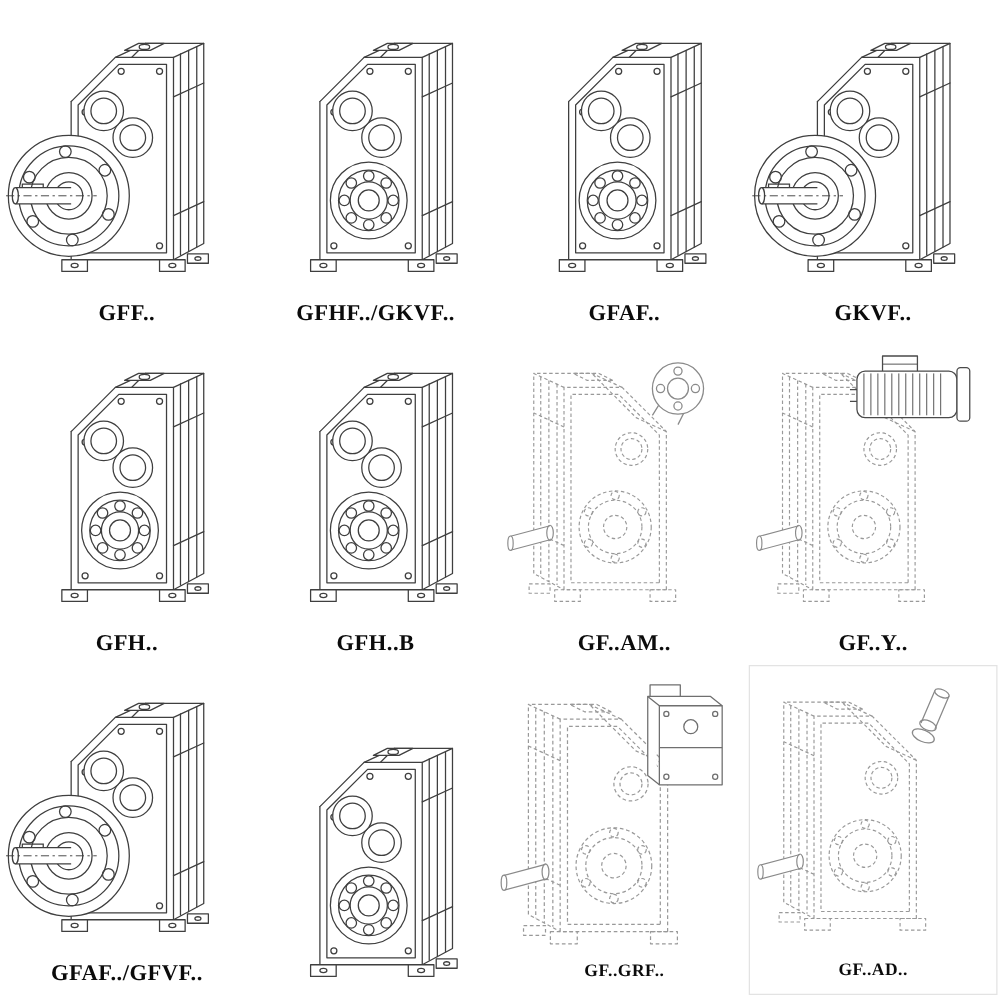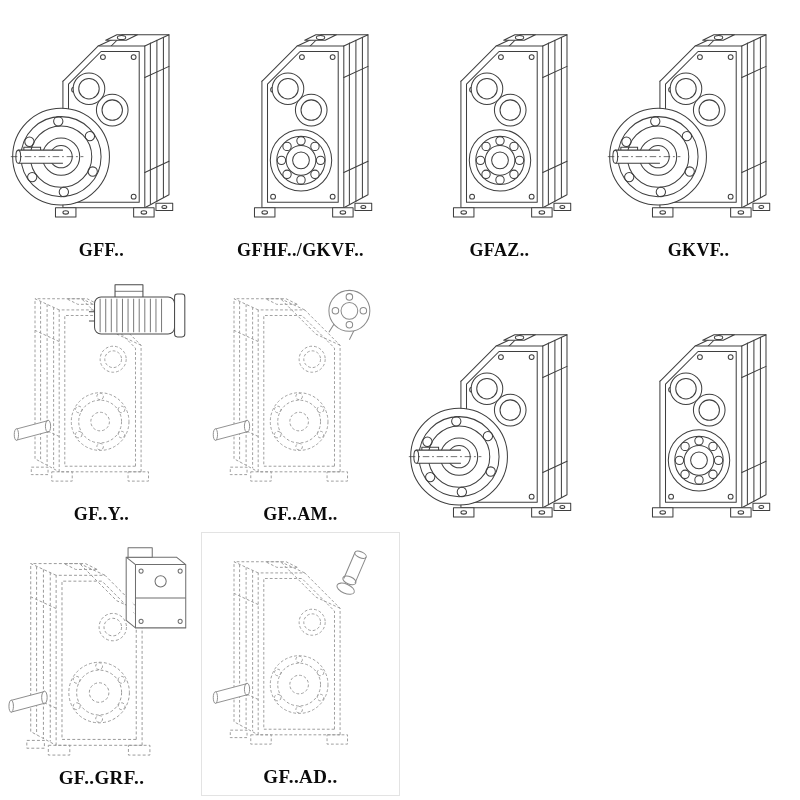--- a/index.html
+++ b/index.html
@@ -3,30 +3,30 @@
 <meta charset="utf-8">
 <style>
   html,body{margin:0;padding:0;background:#ffffff;}
   .page{
     width:800px;height:800px;box-sizing:border-box;
     display:grid;grid-template-columns:repeat(4,1fr);grid-template-rows:repeat(3,1fr);
     padding:4px 2px;background:#ffffff;
     font-family:"Liberation Serif", serif;
   }
   figure.cell{
-    margin:0;display:flex;flex-direction:column;align-items:center;justify-content:flex-end;
+    margin:0;display:flex;flex-direction:column;justify-content:flex-end;
     overflow:hidden;
   }
   figure.cell.boxed{border:1px solid #e3e3e3;}
   svg.drawing{width:188px;height:214px;flex:0 0 auto;display:block;}
   figcaption{
     height:36px;display:flex;align-items:center;justify-content:center;
     font-weight:bold;font-size:18px;letter-spacing:.4px;color:#0b0b0b;white-space:nowrap;
   }
-  .cap-lg figcaption{font-size:19px;}
+  .cap-lg figcaption{font-size:14px;}
   .defs-holder{position:absolute;width:0;height:0;overflow:hidden;}
 </style>
 </head>
 <body>
 
 <svg class="defs-holder" aria-hidden="true">
   <defs>
 
     <g id="g-solid-housing" stroke="#3f3f3f" fill="none" stroke-width="1.1" stroke-linejoin="round" stroke-linecap="round">
       <path d="M96,30 L122,18 L172,18"></path>
@@ -182,58 +182,75 @@
     </svg>
     <figcaption>GFHF../GKVF..</figcaption>
   </figure>
 
   <figure class="cell">
     <svg class="drawing" viewBox="0 0 200 230">
       <use href="#g-solid-housing"></use>
         <use href="#g-top-bores"></use>
         <use href="#g-bearing"></use>
     </svg>
-    <figcaption>GFAZ..</figcaption>
+    <figcaption>GFAF..</figcaption>
   </figure>
 
   <figure class="cell">
     <svg class="drawing" viewBox="0 0 200 230">
       <use href="#g-solid-housing"></use>
         <use href="#g-top-bores"></use>
         <use href="#g-flange"></use>
     </svg>
     <figcaption>GKVF..</figcaption>
   </figure>
 
-
+  <figure class="cell">
+    <svg class="drawing" viewBox="0 0 200 230">
+      <use href="#g-solid-housing"></use>
+        <use href="#g-top-bores"></use>
+        <use href="#g-bearing"></use>
+    </svg>
+    <figcaption>GFH..</figcaption>
+  </figure>
+
+  <figure class="cell">
+    <svg class="drawing" viewBox="0 0 200 230">
+      <use href="#g-solid-housing"></use>
+        <use href="#g-top-bores"></use>
+        <use href="#g-bearing"></use>
+    </svg>
+    <figcaption>GFH..B</figcaption>
+  </figure>
+
+  <figure class="cell">
+    <svg class="drawing" viewBox="0 0 200 230">
+      <use href="#g-dashed-housing"></use>
+        <use href="#g-output-shaft"></use>
+        <use href="#g-input-flange"></use>
+    </svg>
+    <figcaption>GF..AM..</figcaption>
+  </figure>
 
   <figure class="cell">
     <svg class="drawing" viewBox="0 0 200 230">
       <use href="#g-dashed-housing"></use>
         <use href="#g-output-shaft"></use>
         <use href="#g-motor"></use>
     </svg>
     <figcaption>GF..Y..</figcaption>
   </figure>
 
   <figure class="cell">
     <svg class="drawing" viewBox="0 0 200 230">
-      <use href="#g-dashed-housing"></use>
-        <use href="#g-output-shaft"></use>
-        <use href="#g-input-flange"></use>
-    </svg>
-    <figcaption>GF..AM..</figcaption>
-  </figure>
-
-  <figure class="cell">
-    <svg class="drawing" viewBox="0 0 200 230">
       <use href="#g-solid-housing"></use>
         <use href="#g-top-bores"></use>
         <use href="#g-flange"></use>
     </svg>
+    <figcaption>GFAF../GFVF..</figcaption>
   </figure>
 
   <figure class="cell">
     <svg class="drawing" viewBox="0 0 200 230">
       <use href="#g-solid-housing"></use>
         <use href="#g-top-bores"></use>
         <use href="#g-bearing"></use>
     </svg>
   </figure>
 

